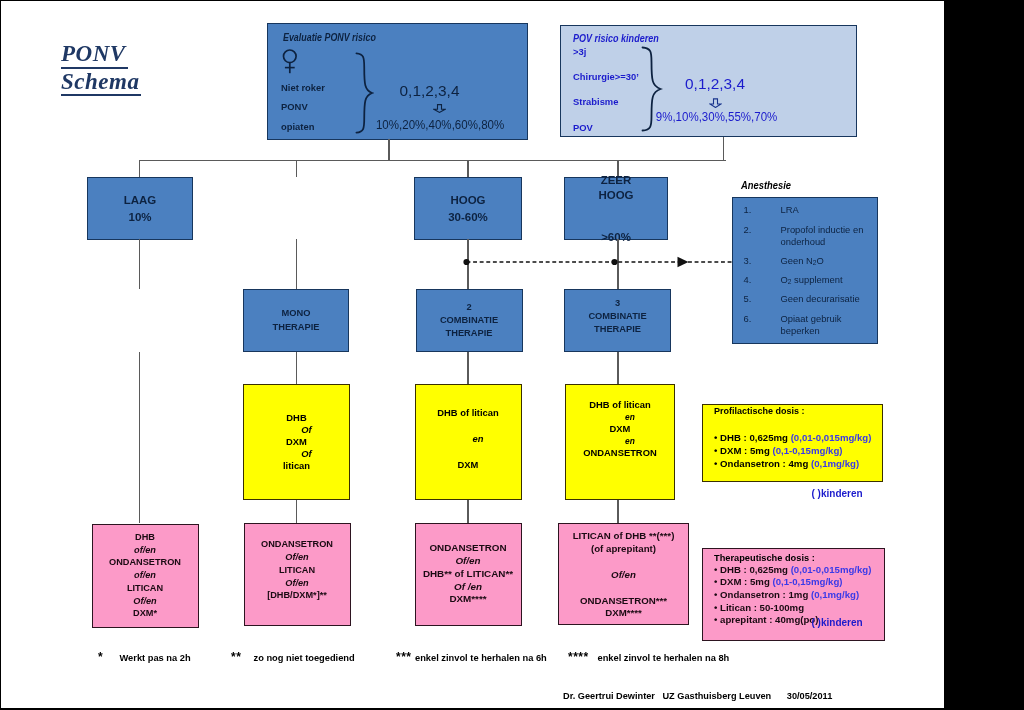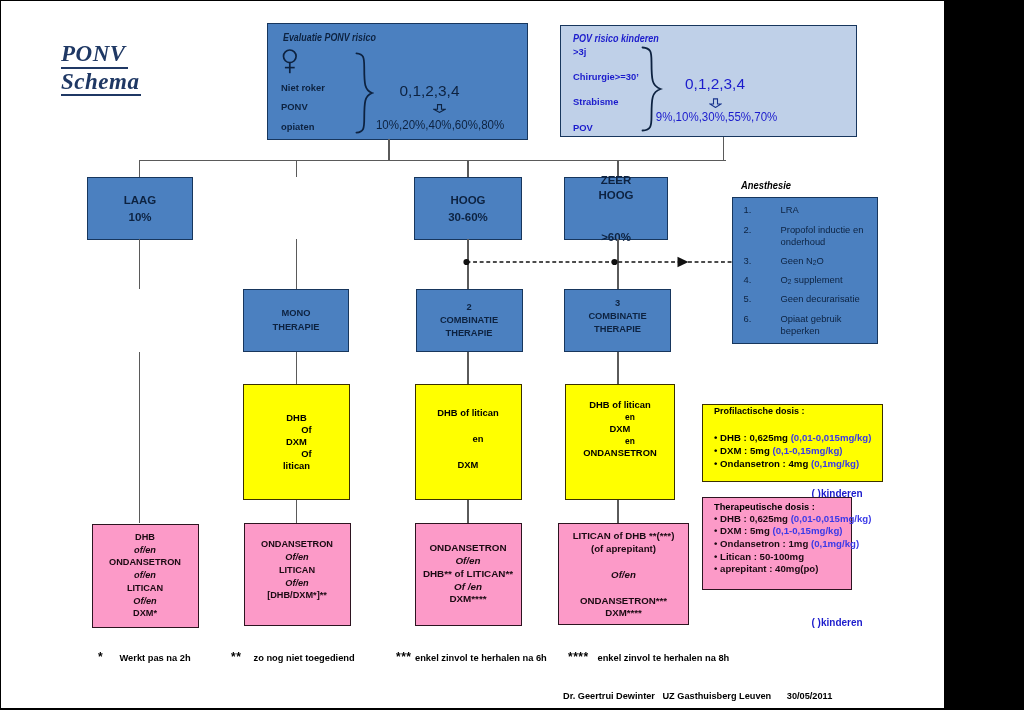--- a/index.html
+++ b/index.html
@@ -22,21 +22,21 @@
          color:#1f3864;letter-spacing:0.5px;}
   .lbl{position:absolute;}
   .rlname{font-size:11.5px;font-weight:bold;white-space:pre-line;line-height:15px;}
   .rlpct{font-size:11.5px;font-weight:bold;margin-top:2.5px;}
   .anrow{position:absolute;left:0;width:100%;font-size:9.4px;line-height:12.3px;text-align:left;}
   .annum{position:absolute;left:11px;}
   .antxt{position:absolute;left:48px;white-space:nowrap;}
   .antxt2{position:absolute;left:48px;width:98px;text-align:left;}
   sub{font-size:0.7em;vertical-align:-0.22em;}
   .ybody{font-size:9.4px;font-weight:bold;line-height:12.1px;text-align:center;width:100%;}
-  .ybody .it{padding-left:20px;}
+  .ybody .it{font-style:italic;padding-left:20px;}
   .yb2{line-height:12.9px;margin-top:-4px;}
   .ytop3{margin-top:14px;line-height:12.1px;}
   .ytop3 .it{font-size:8.4px;}
   .pbody{font-size:9.2px;font-weight:bold;line-height:12.8px;text-align:center;width:100%;}
   .pbody .it{font-style:italic;}
   .pb2{margin-top:-8px;}
   .pb3{font-size:9.85px;}
   .pb4{font-size:9.7px;margin-top:6.5px;line-height:12.9px;}
   .doselist{font-size:9.65px;font-weight:bold;line-height:13.2px;white-space:nowrap;text-align:left;}
   .doselist .bl{color:#3a3ae8;}
@@ -253,21 +253,21 @@
   <div class="box yellow" style="left:701.5px;top:404px;width:181px;height:78px;display:block;">
     <div style="position:absolute;left:11.5px;top:0px;font-size:9.7px;font-weight:bold;transform:scaleX(0.93);transform-origin:left;">Profilactische dosis :</div>
     <div class="doselist" style="position:absolute;left:11.5px;top:26px;">
           <div>• DHB : 0,625mg <span class="bl">(0,01-0,015mg/kg)</span></div>
           <div>• DXM : 5mg <span class="bl">(0,1-0,15mg/kg)</span></div>
           <div>• Ondansetron : 4mg <span class="bl">(0,1mg/kg)</span></div>
         </div>
   </div>
   <div class="lbl" style="left:811.5px;top:487.5px;font-size:10px;font-weight:bold;color:#1b1bcc;">( )kinderen</div>
 
-  <div class="box pink" style="left:701.5px;top:497px;width:150px;height:93px;display:block;">
+  <div class="box pink" style="left:701.5px;top:548px;width:183px;height:93px;display:block;">
     <div style="position:absolute;left:11.5px;top:2.5px;font-size:9.7px;font-weight:bold;color:#000;transform:scaleX(0.955);transform-origin:left;">Therapeutische dosis :</div>
     <div class="doselist" style="position:absolute;left:11.5px;top:14.5px;line-height:12.7px;">
           <div>• DHB : 0,625mg <span class="bl">(0,01-0,015mg/kg)</span></div>
           <div>• DXM : 5mg <span class="bl">(0,1-0,15mg/kg)</span></div>
           <div>• Ondansetron : 1mg <span class="bl">(0,1mg/kg)</span></div>
           <div>• Litican : 50-100mg</div>
           <div>• aprepitant : 40mg(po)</div>
         </div>
   </div>
   <div class="lbl" style="left:811.5px;top:616.5px;font-size:10px;font-weight:bold;color:#1b1bcc;">( )kinderen</div>

